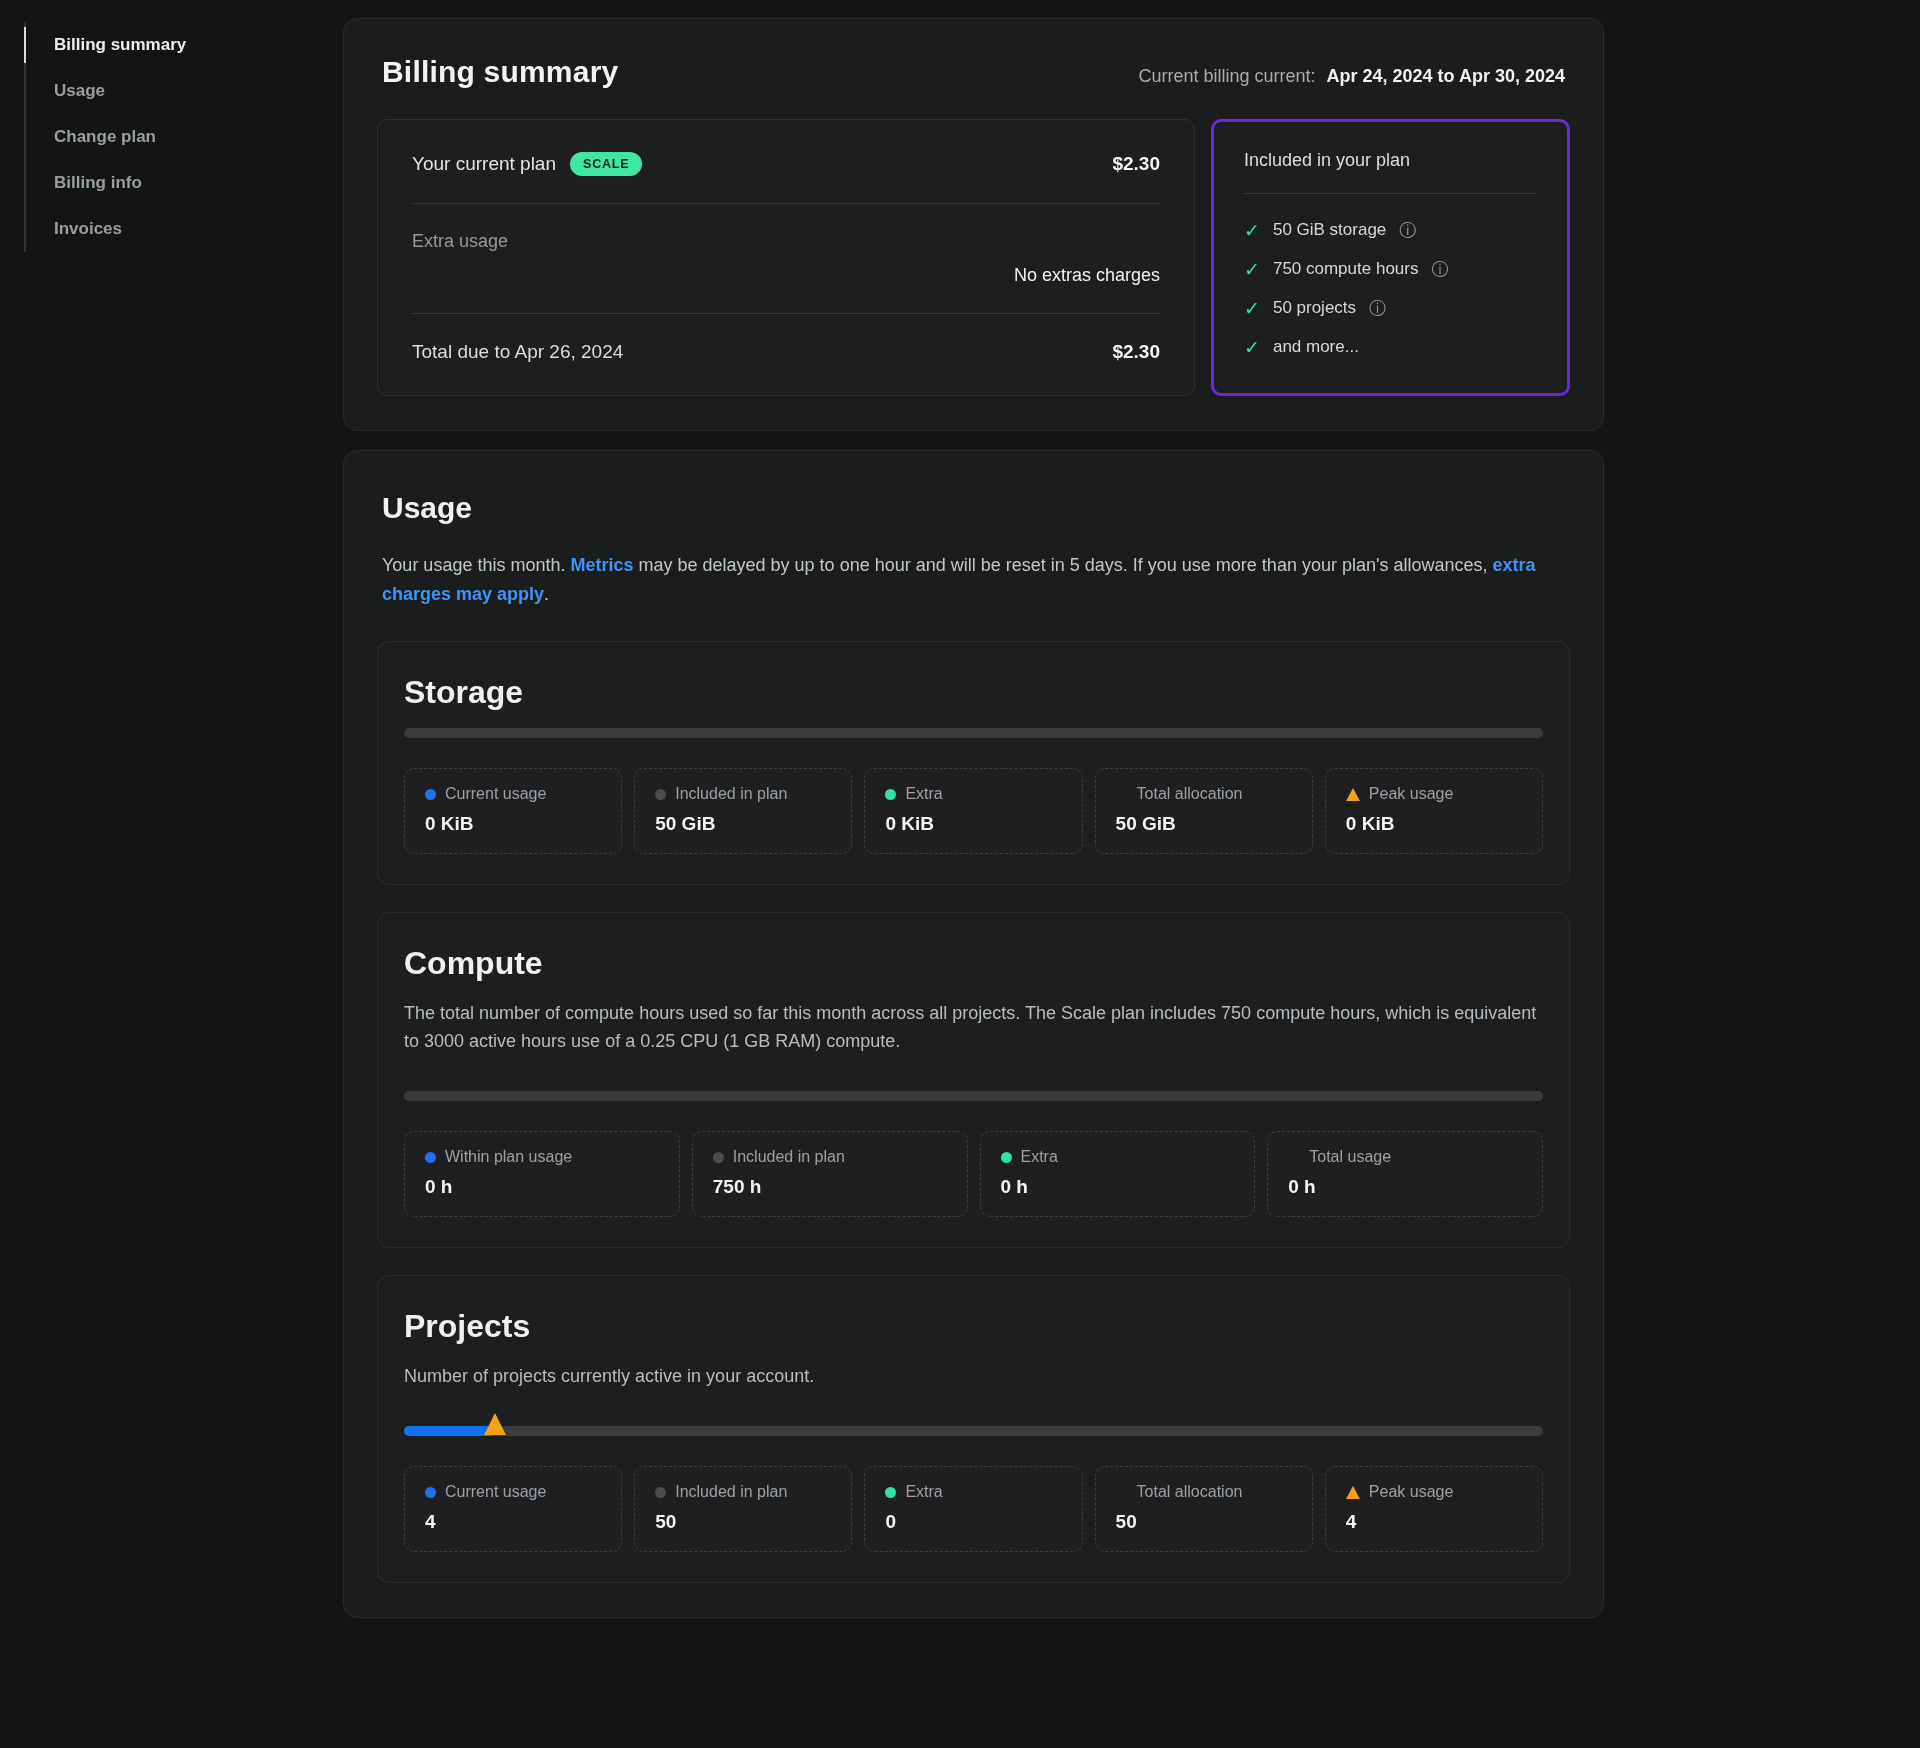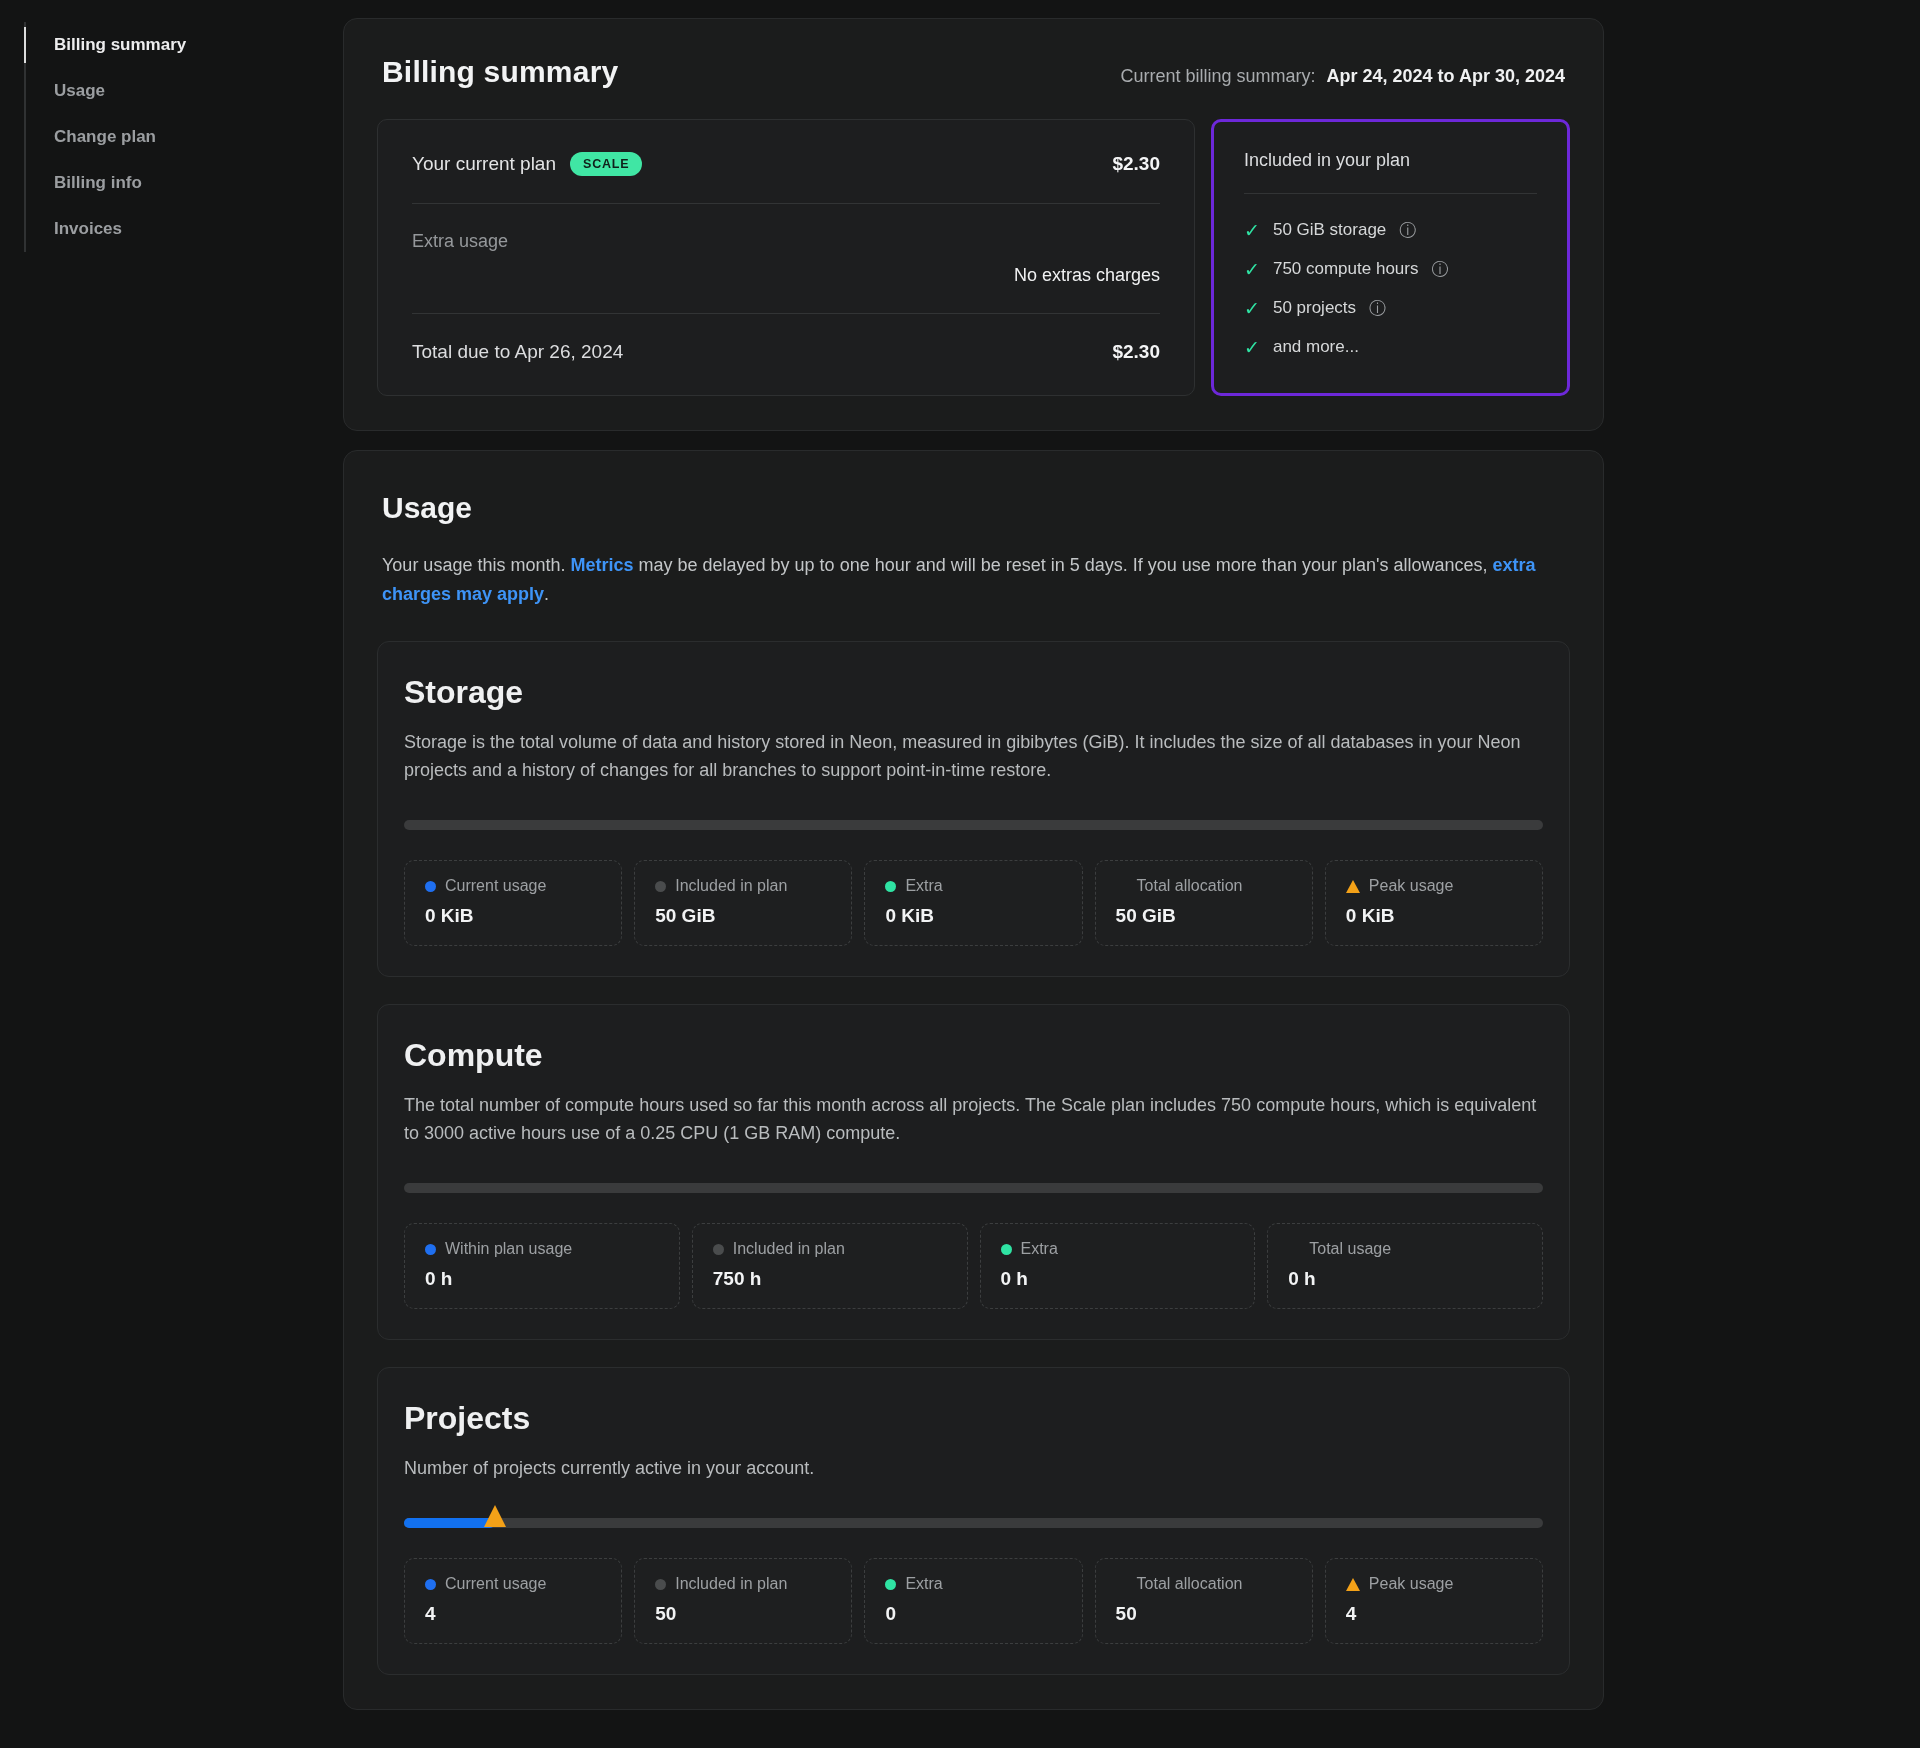--- a/index.html
+++ b/index.html
@@ -143,21 +143,21 @@
   <div class="side-item">Billing info</div>
   <div class="side-item">Invoices</div>
 </nav>
 
 <main class="main">
 
   <section class="panel">
     <div class="bs-header">
       <h1 class="bs-title">Billing summary</h1>
       <div class="bs-period">
-        <span>Current billing summary:</span>
+        <span>Current billing current:</span>
         <b>Apr 24, 2024 to Apr 30, 2024</b>
       </div>
     </div>
 
     <div class="cards-row">
 
       <div class="plan-card">
         <div class="plan-row">
           <span class="plan-label">Your current plan</span>
           <span class="badge">SCALE</span>
@@ -199,21 +199,20 @@
 
     </div>
   </section>
 
   <section class="panel">
     <h2 class="usage-title">Usage</h2>
     <p class="usage-intro"><span>Your usage this month. </span><span class="link">Metrics</span><span> may be delayed by up to one hour and will be reset in 5 days. If you use more than your plan's allowances, </span><span class="link">extra charges may apply</span><span>.</span></p>
 
     <div class="usage-card">
       <div class="uc-title">Storage</div>
-      <div class="uc-desc">Storage is the total volume of data and history stored in Neon, measured in gibibytes (GiB). It includes the size of all databases in your Neon projects and a history of changes for all branches to support point-in-time restore.</div>
       <div class="progress">
         <div class="progress-fill" style="width: 0%;"></div>
       </div>
       <div class="stats-row">
         <div class="stat-tile">
           <div class="stat-label">
               <span class="dot blue"></span>
               <span>Current usage</span>
             </div>
           <div class="stat-value">0 KiB</div>

